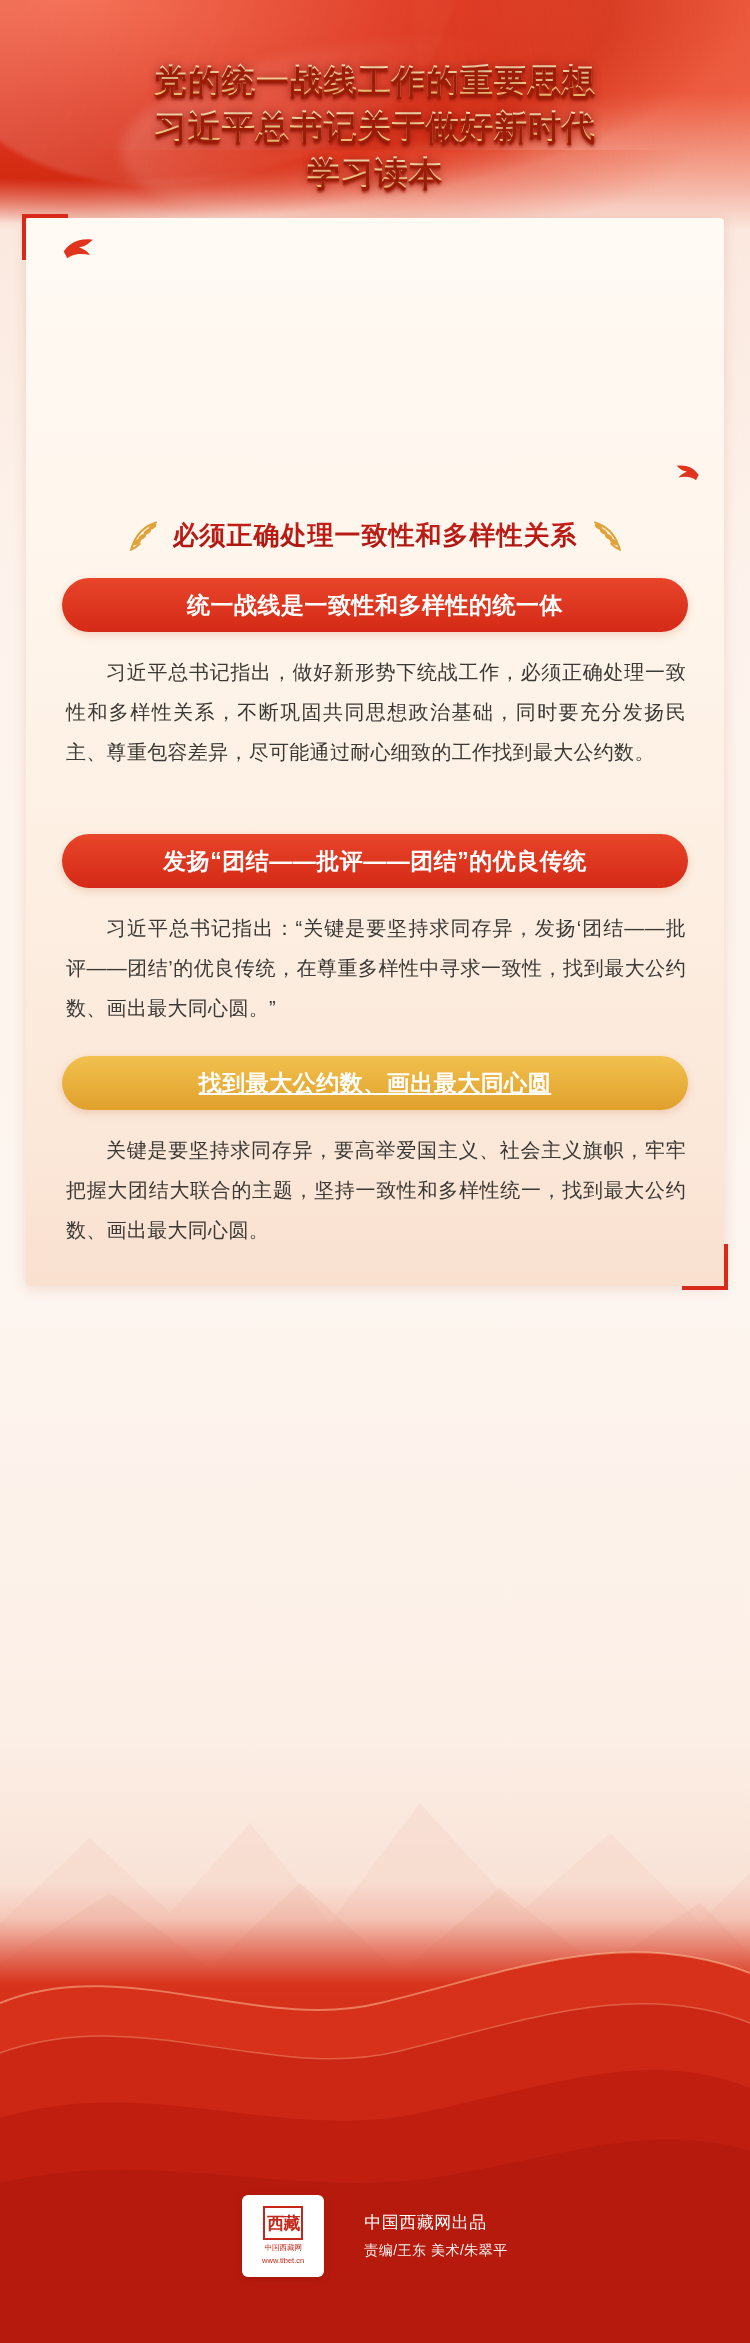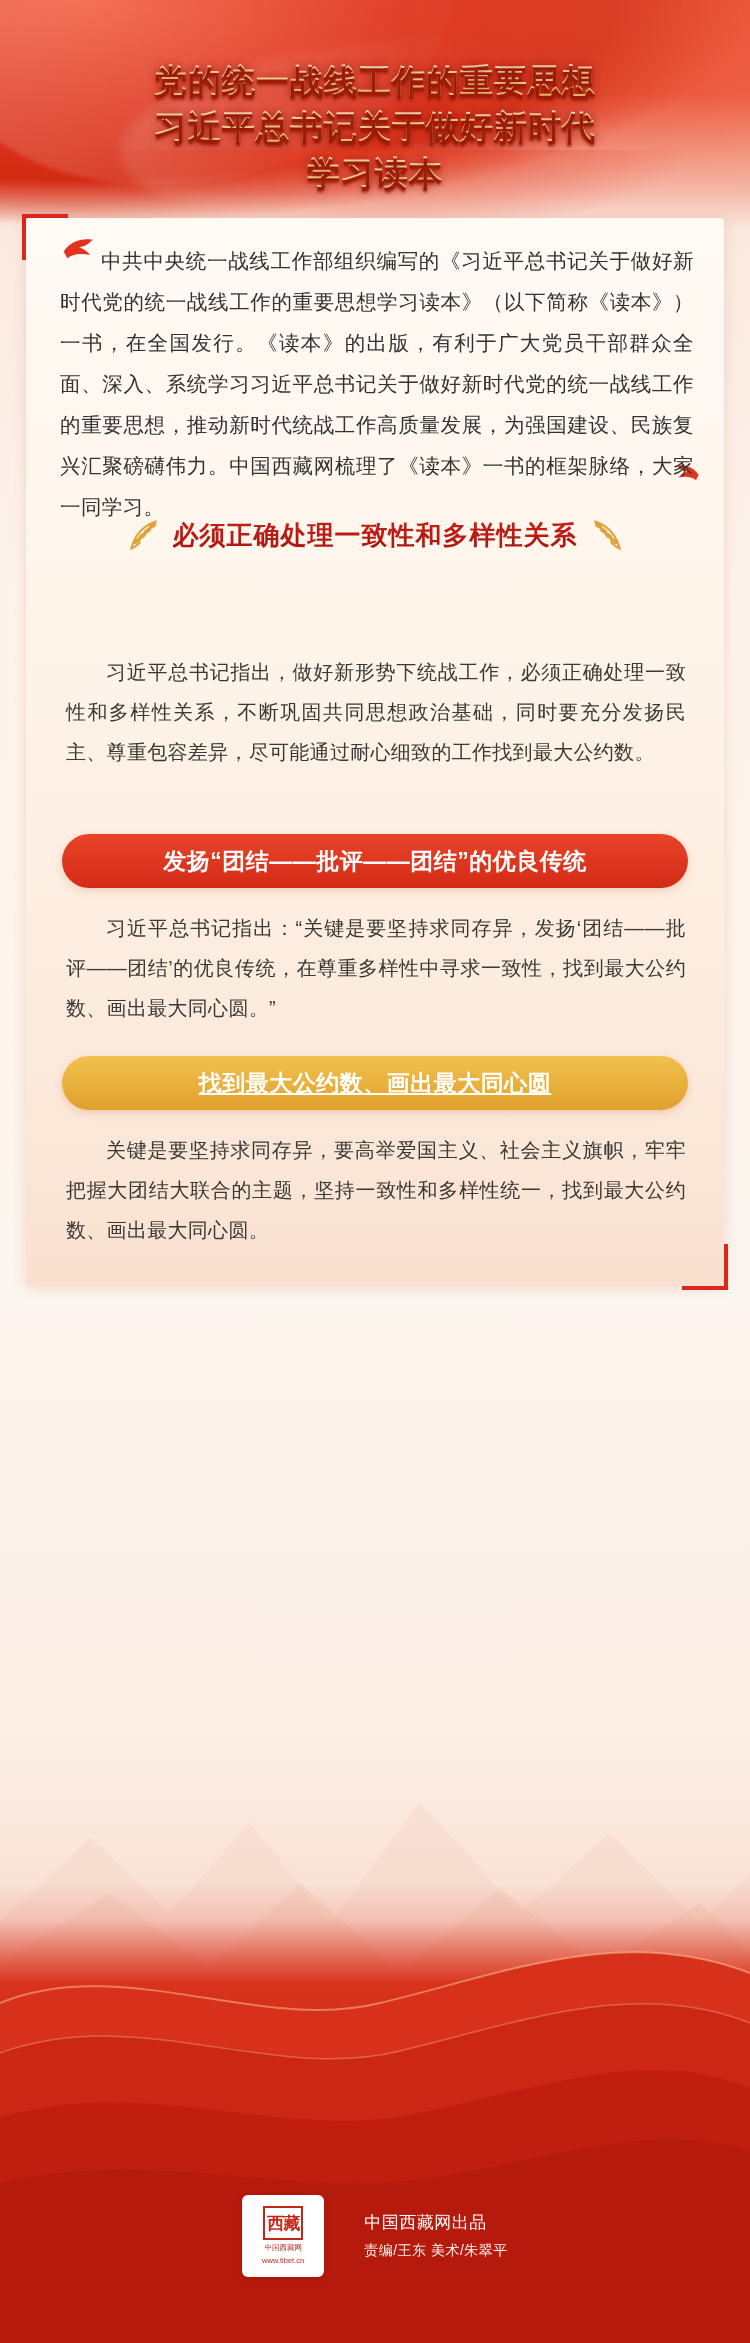--- a/index.html
+++ b/index.html
@@ -142,20 +142,21 @@
     width: 26px; height: 22px;
     color: #e0341f;
     transform: scaleX(-1);
   }
 
   
   .sec-head {
     position: absolute;
     left: 0; right: 0;
     display: flex;
+    align-items: center;
     justify-content: center;
     gap: 12px;
   }
   .sec-head .sec-title {
     font-size: 26px;
     font-weight: bold;
     letter-spacing: 1px;
     background: linear-gradient(180deg, #c9211a 0%, #a8140f 100%);
     -webkit-background-clip: text;
     background-clip: text;
@@ -271,40 +272,40 @@
   <div class="card-corner cc-tl"></div>
   <div class="card-corner cc-br"></div>
 
   <svg class="dove" viewBox="0 0 40 30">
     <path d="M2,18 C10,6 22,2 36,4 C30,10 26,12 20,13 C26,15 30,18 33,22 C24,20 14,20 6,26 C5,23 3,20 2,18 Z" fill="currentColor"></path>
   </svg>
   <svg class="dove-r" viewBox="0 0 40 30">
     <path d="M2,18 C10,6 22,2 36,4 C30,10 26,12 20,13 C26,15 30,18 33,22 C24,20 14,20 6,26 C5,23 3,20 2,18 Z" fill="currentColor"></path>
   </svg>
 
-  <div class="intro">中共中央统一战线工作部组织编写的《习近平总书记关于做好新时代党的统一战线工作的重要思想学习读本》（以下简称《读本》）一书，在全国发行。《读本》的出版，有利于广大党员干部群众全面、深入、系统学习习近平总书记关于做好新时代党的统一战线工作的重要思想，推动新时代统战工作高质量发展，为强国建设、民族复兴汇聚磅礴伟力。中国西藏网梳理了《读本》一书的框架脉络，大家一同学习。</div>
 
   <div class="sec-head" style="top:300px;">
     <svg class="wheat" viewBox="0 0 40 40">
       <path d="M34,4 C22,8 12,16 7,30 C6,33 5,35 5,36 C9,34 12,32 15,29" stroke="currentColor" stroke-width="2.5" fill="none" stroke-linecap="round"></path>
       <ellipse cx="30" cy="9" rx="5" ry="2.6" fill="currentColor" transform="rotate(-35 30 9)"></ellipse>
       <ellipse cx="24" cy="15" rx="5" ry="2.6" fill="currentColor" transform="rotate(-35 24 15)"></ellipse>
       <ellipse cx="18" cy="21" rx="5" ry="2.6" fill="currentColor" transform="rotate(-35 18 21)"></ellipse>
       <ellipse cx="12" cy="27" rx="5" ry="2.6" fill="currentColor" transform="rotate(-35 12 27)"></ellipse>
     </svg>
     <div class="sec-title">必须正确处理一致性和多样性关系</div>
     <svg class="wheat right" viewBox="0 0 40 40">
       <path d="M34,4 C22,8 12,16 7,30 C6,33 5,35 5,36 C9,34 12,32 15,29" stroke="currentColor" stroke-width="2.5" fill="none" stroke-linecap="round"></path>
       <ellipse cx="30" cy="9" rx="5" ry="2.6" fill="currentColor" transform="rotate(-35 30 9)"></ellipse>
       <ellipse cx="24" cy="15" rx="5" ry="2.6" fill="currentColor" transform="rotate(-35 24 15)"></ellipse>
       <ellipse cx="18" cy="21" rx="5" ry="2.6" fill="currentColor" transform="rotate(-35 18 21)"></ellipse>
       <ellipse cx="12" cy="27" rx="5" ry="2.6" fill="currentColor" transform="rotate(-35 12 27)"></ellipse>
     </svg>
   </div>
 
+  <div class="pill pill-red" style="top:360px;">统一战线是一致性和多样性的统一体</div>
   <div class="body-par" style="top:434px;">习近平总书记指出，做好新形势下统战工作，必须正确处理一致性和多样性关系，不断巩固共同思想政治基础，同时要充分发扬民主、尊重包容差异，尽可能通过耐心细致的工作找到最大公约数。</div>
 
   <div class="pill pill-red" style="top:616px;">发扬“团结——批评——团结”的优良传统</div>
   <div class="body-par" style="top:690px;">习近平总书记指出：“关键是要坚持求同存异，发扬‘团结——批评——团结’的优良传统，在尊重多样性中寻求一致性，找到最大公约数、画出最大同心圆。”</div>
 
   <div class="pill pill-gold" style="top:838px;text-decoration:underline;">找到最大公约数、画出最大同心圆</div>
   <div class="body-par" style="top:912px;">关键是要坚持求同存异，要高举爱国主义、社会主义旗帜，牢牢把握大团结大联合的主题，坚持一致性和多样性统一，找到最大公约数、画出最大同心圆。</div>
 </div>
 
 <div class="footer">

